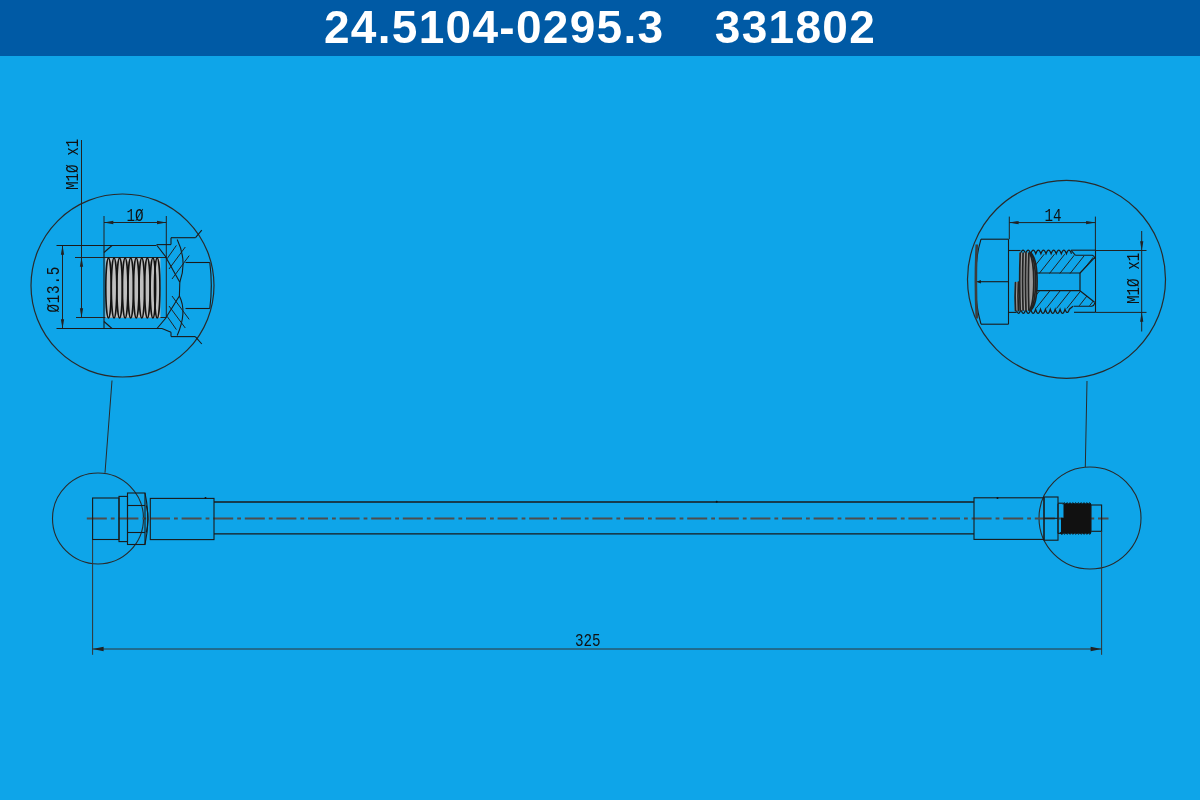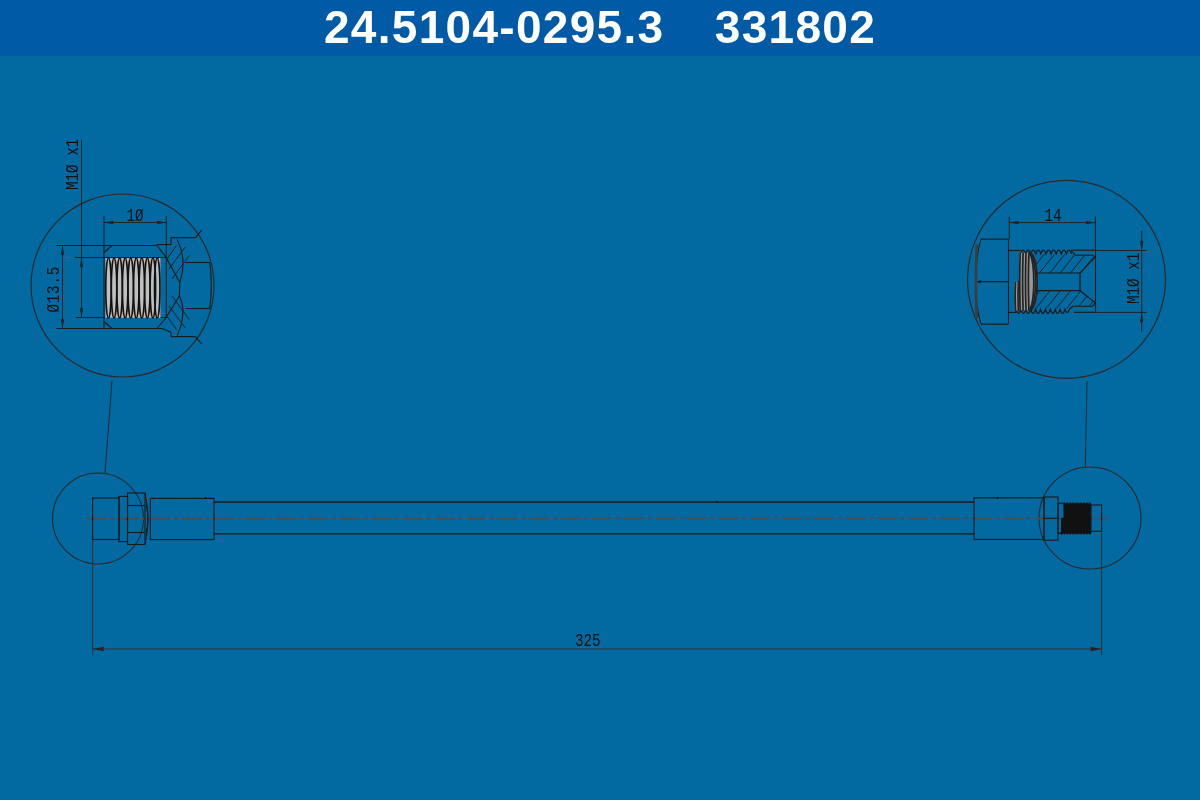--- a/index.html
+++ b/index.html
@@ -1,16 +1,16 @@
 <!DOCTYPE html>
 <html><head>
 <meta charset="utf-8">
 <style>
   html,body{margin:0;padding:0;background:#ffffff;}
-  #page{position:relative;width:1200px;height:800px;background:#0369a1;overflow:hidden;}
+  #page{position:relative;width:1200px;height:800px;background:#0ea5e9;overflow:hidden;}
   svg{display:block;will-change:transform;}
   .cad{font-family:"Liberation Mono",monospace;fill:#111;}
 </style>
 </head>
 <body>
 <div id="page">
 <svg width="1200" height="800" viewBox="0 0 1200 800" xmlns="http://www.w3.org/2000/svg">
 
   <rect x="0" y="0" width="1200" height="56" fill="#005aa5"></rect>
 

